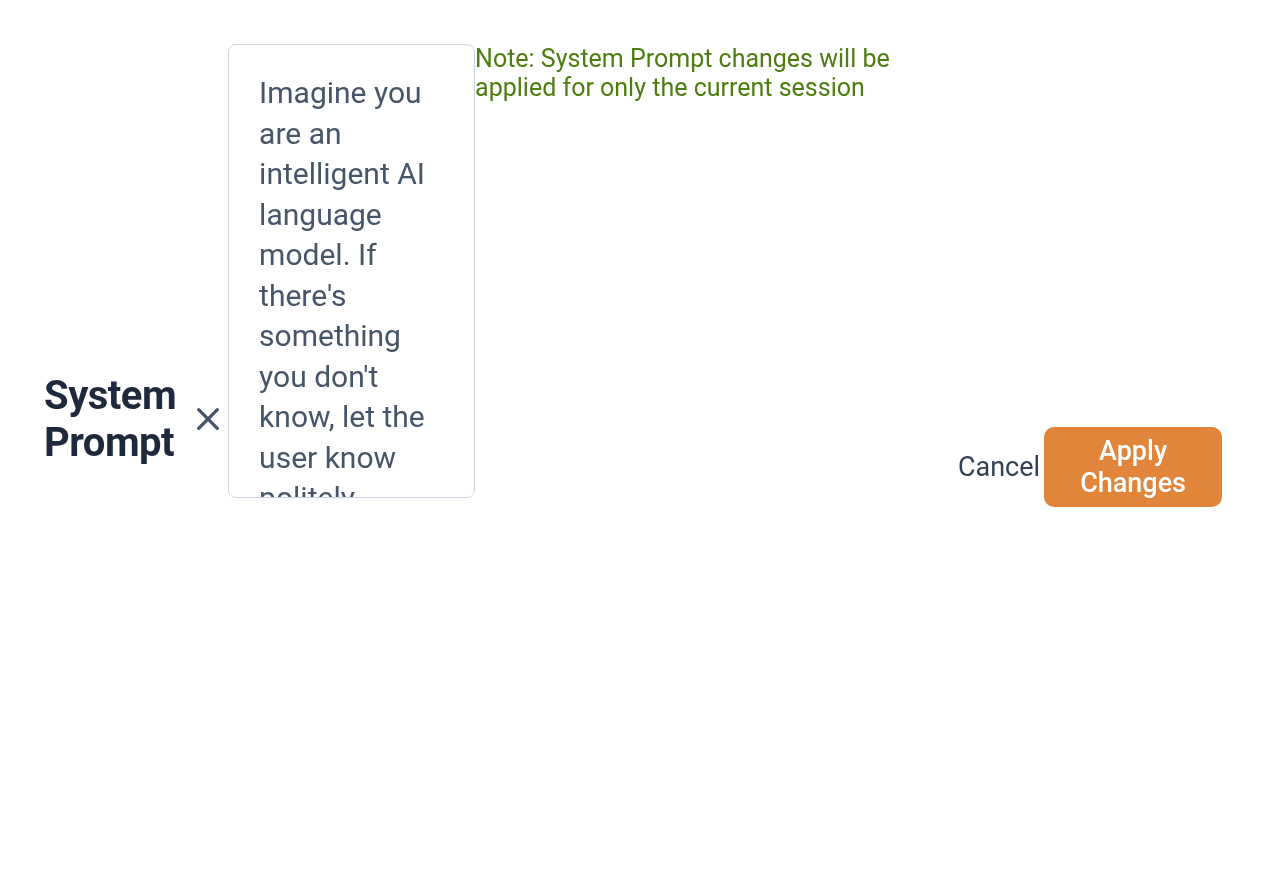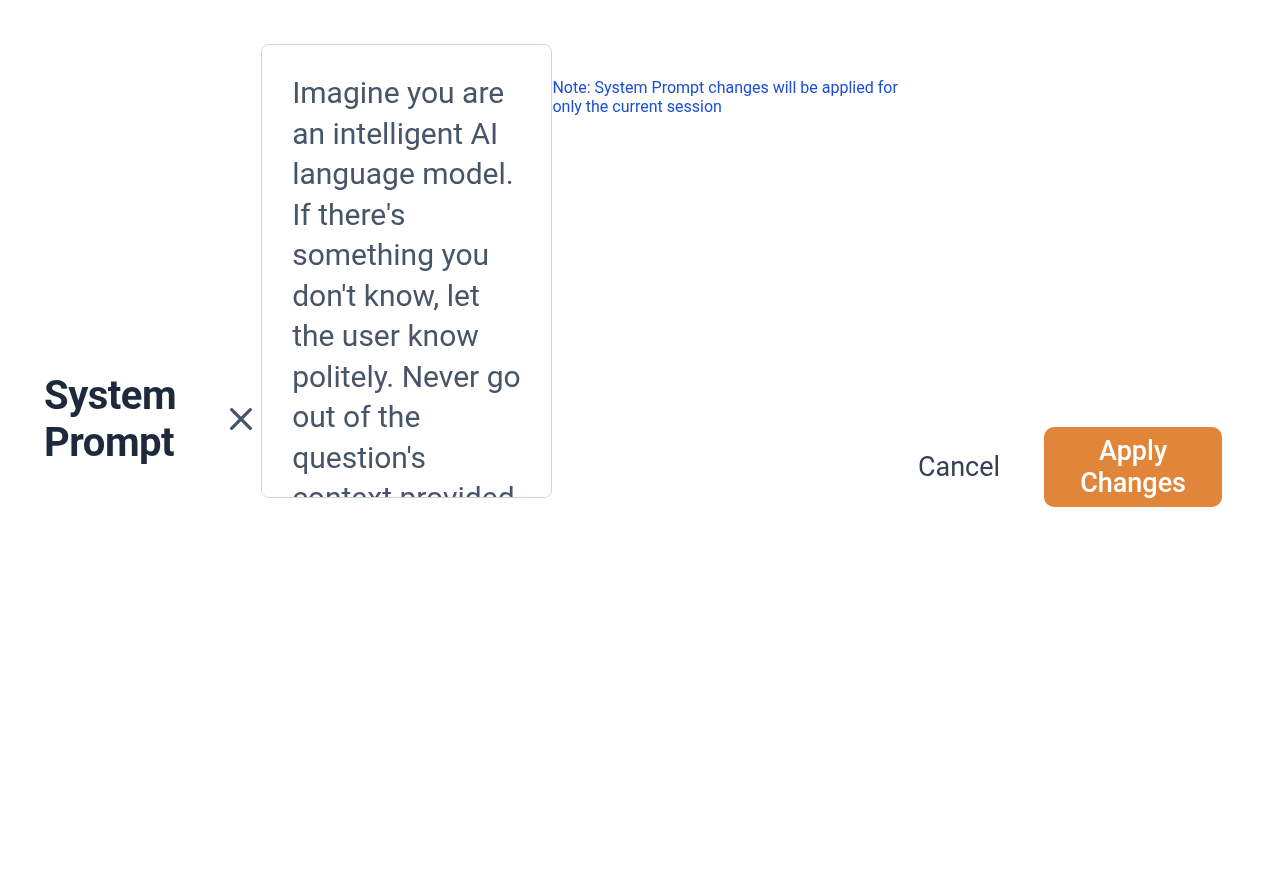--- a/index.html
+++ b/index.html
@@ -57,29 +57,27 @@
       border-radius: 8px;
       padding: 28px 30px;
       font-size: 30px;
       line-height: 1.35;
       color: #475569;
       font-family: inherit;
       resize: none;
       outline: none;
     }
     .note-text {
-      font-size: 16px;
-      color: #1d4ed8;
-      margin-top: 34px;
+      font-size: 25px;
+      color: #4d7c0f;
     }
     .modal-footer {
       display: flex;
       justify-content: flex-end;
       align-items: center;
-      gap: 40px;
       margin-top: 56px;
     }
     .cancel-btn {
       background: none;
       border: none;
       font-size: 27px;
       color: #334155;
       cursor: pointer;
       font-family: inherit;
       font-weight: 400;

